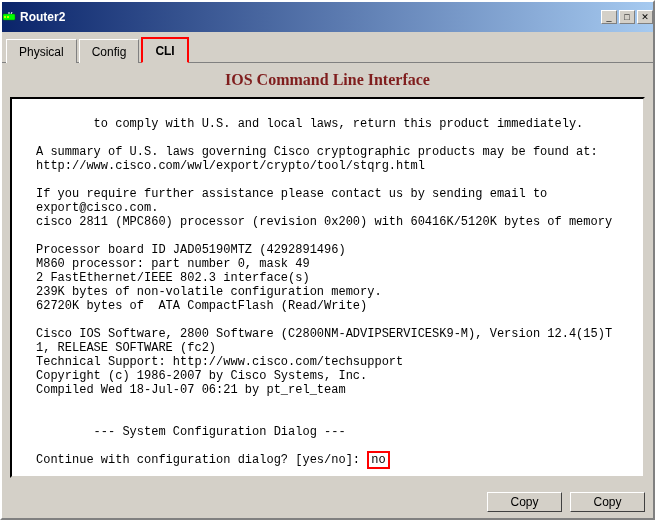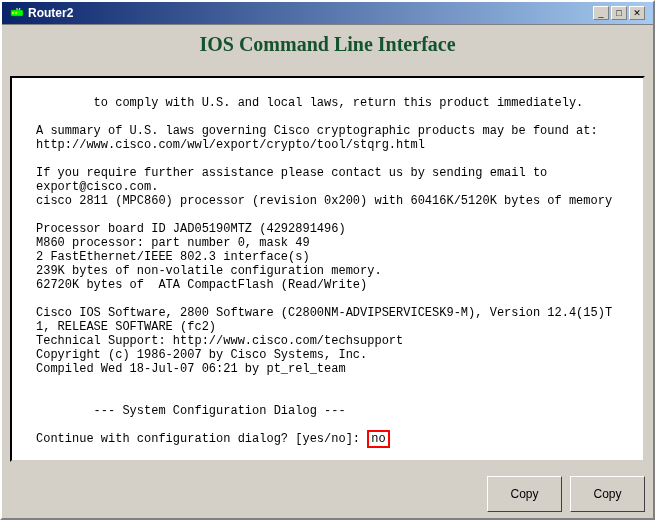--- a/index.html
+++ b/index.html
@@ -23,25 +23,25 @@
       background: #d4d0c8;
       border: 2px solid #808080;
       border-top: 2px solid #ffffff;
       border-left: 2px solid #ffffff;
       display: flex;
       flex-direction: column;
     }
 
     .title-bar {
       background: linear-gradient(to right, #0a246a, #a6caf0);
-      height: 22px;
+      height: 30px;
       display: flex;
       align-items: center;
       justify-content: space-between;
-      padding: 0 8px;
+      padding: 0 0;
       flex-shrink: 0;
     }
 
     .title-bar-left {
       display: flex;
       align-items: center;
       gap: 4px;
     }
 
     .title-bar-icon {
@@ -130,24 +130,24 @@
       flex-direction: column;
       background: #d4d0c8;
       border-top: 1px solid #808080;
       padding: 8px;
       overflow: hidden;
     }
 
     .page-title {
       text-align: center;
       font-family: 'Times New Roman', Times, serif;
-      font-size: 20px;
+      font-size: 16px;
       font-weight: bold;
-      margin-bottom: 20px;
-      color: #14532d;
+      margin-bottom: 8px;
+      color: #7f1d1d;
       flex-shrink: 0;
     }
 
     .console-container {
       flex: 1;
       background: #ffffff;
       border: 2px inset #808080;
       border-top-color: #404040;
       border-left-color: #404040;
       border-bottom-color: #d4d0c8;
@@ -182,21 +182,21 @@
       display: flex;
       justify-content: flex-end;
       padding: 6px 8px;
       gap: 8px;
       flex-shrink: 0;
       background: #d4d0c8;
     }
 
     .btn {
       min-width: 75px;
-      height: 36px;
+      height: 20px;
       background: #d4d0c8;
       border: 1px solid #808080;
       border-top-color: #ffffff;
       border-left-color: #ffffff;
       border-bottom-color: #404040;
       border-right-color: #404040;
       cursor: pointer;
       font-family: 'Tahoma', sans-serif;
       font-size: 12px;
       display: flex;
@@ -239,20 +239,31 @@
       </div>
       <span class="title-bar-text">Router2</span>
     </div>
     <div class="title-bar-buttons">
       <div class="title-btn">_</div>
       <div class="title-btn">□</div>
       <div class="title-btn close">✕</div>
     </div>
   </div>
 
+  <div class="tab-bar">
+    <div class="tab">
+      <span>Physical</span>
+    </div>
+    <div class="tab">
+      <span>Config</span>
+    </div>
+    <div class="tab active">
+      <span>CLI</span>
+    </div>
+  </div>
 
   <div class="tab-content-area">
     <div class="page-title">IOS Command Line Interface</div>
 
     <div class="console-container">
       <div class="console-text">
         <span>to comply with U.S. and local laws, return this product immediately.
 
 A summary of U.S. laws governing Cisco cryptographic products may be found at:
 http://www.cisco.com/wwl/export/crypto/tool/stqrg.html

